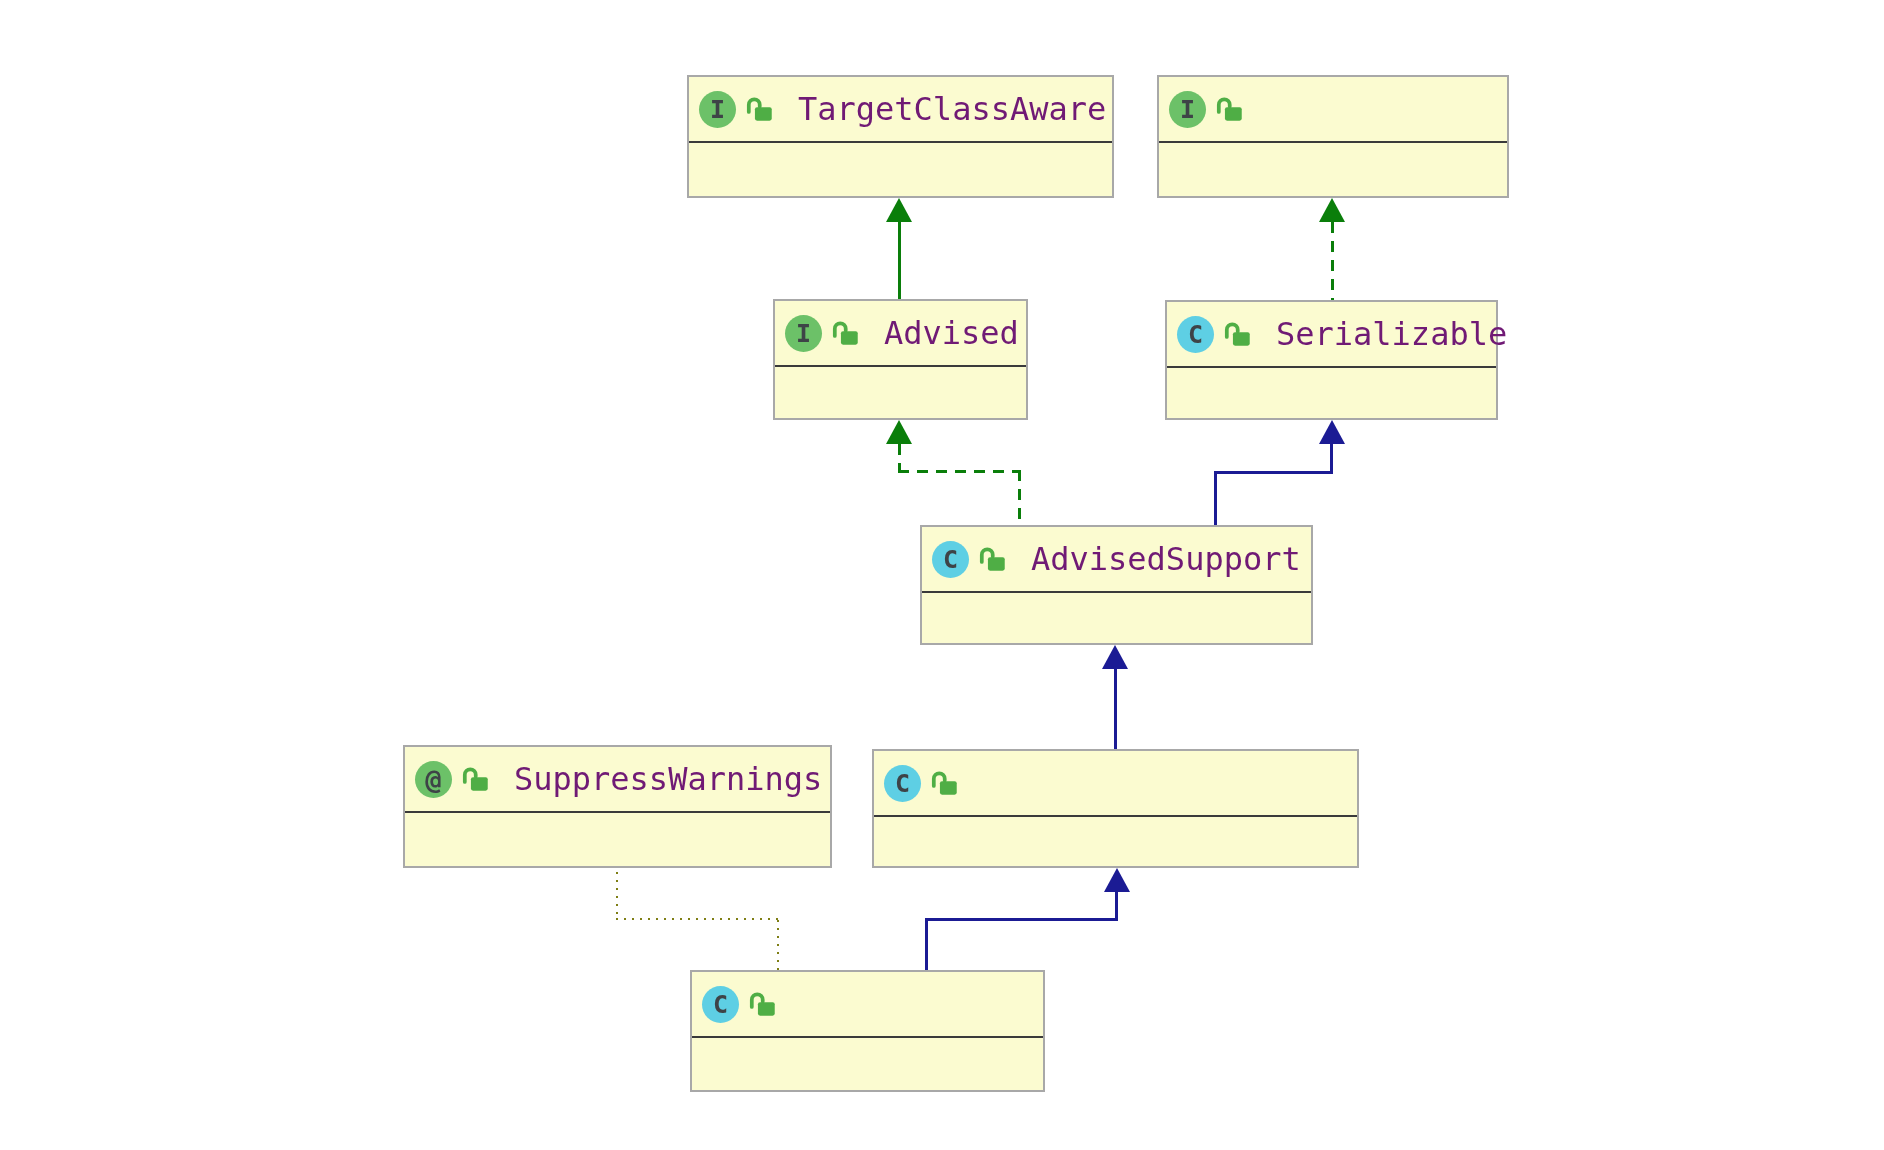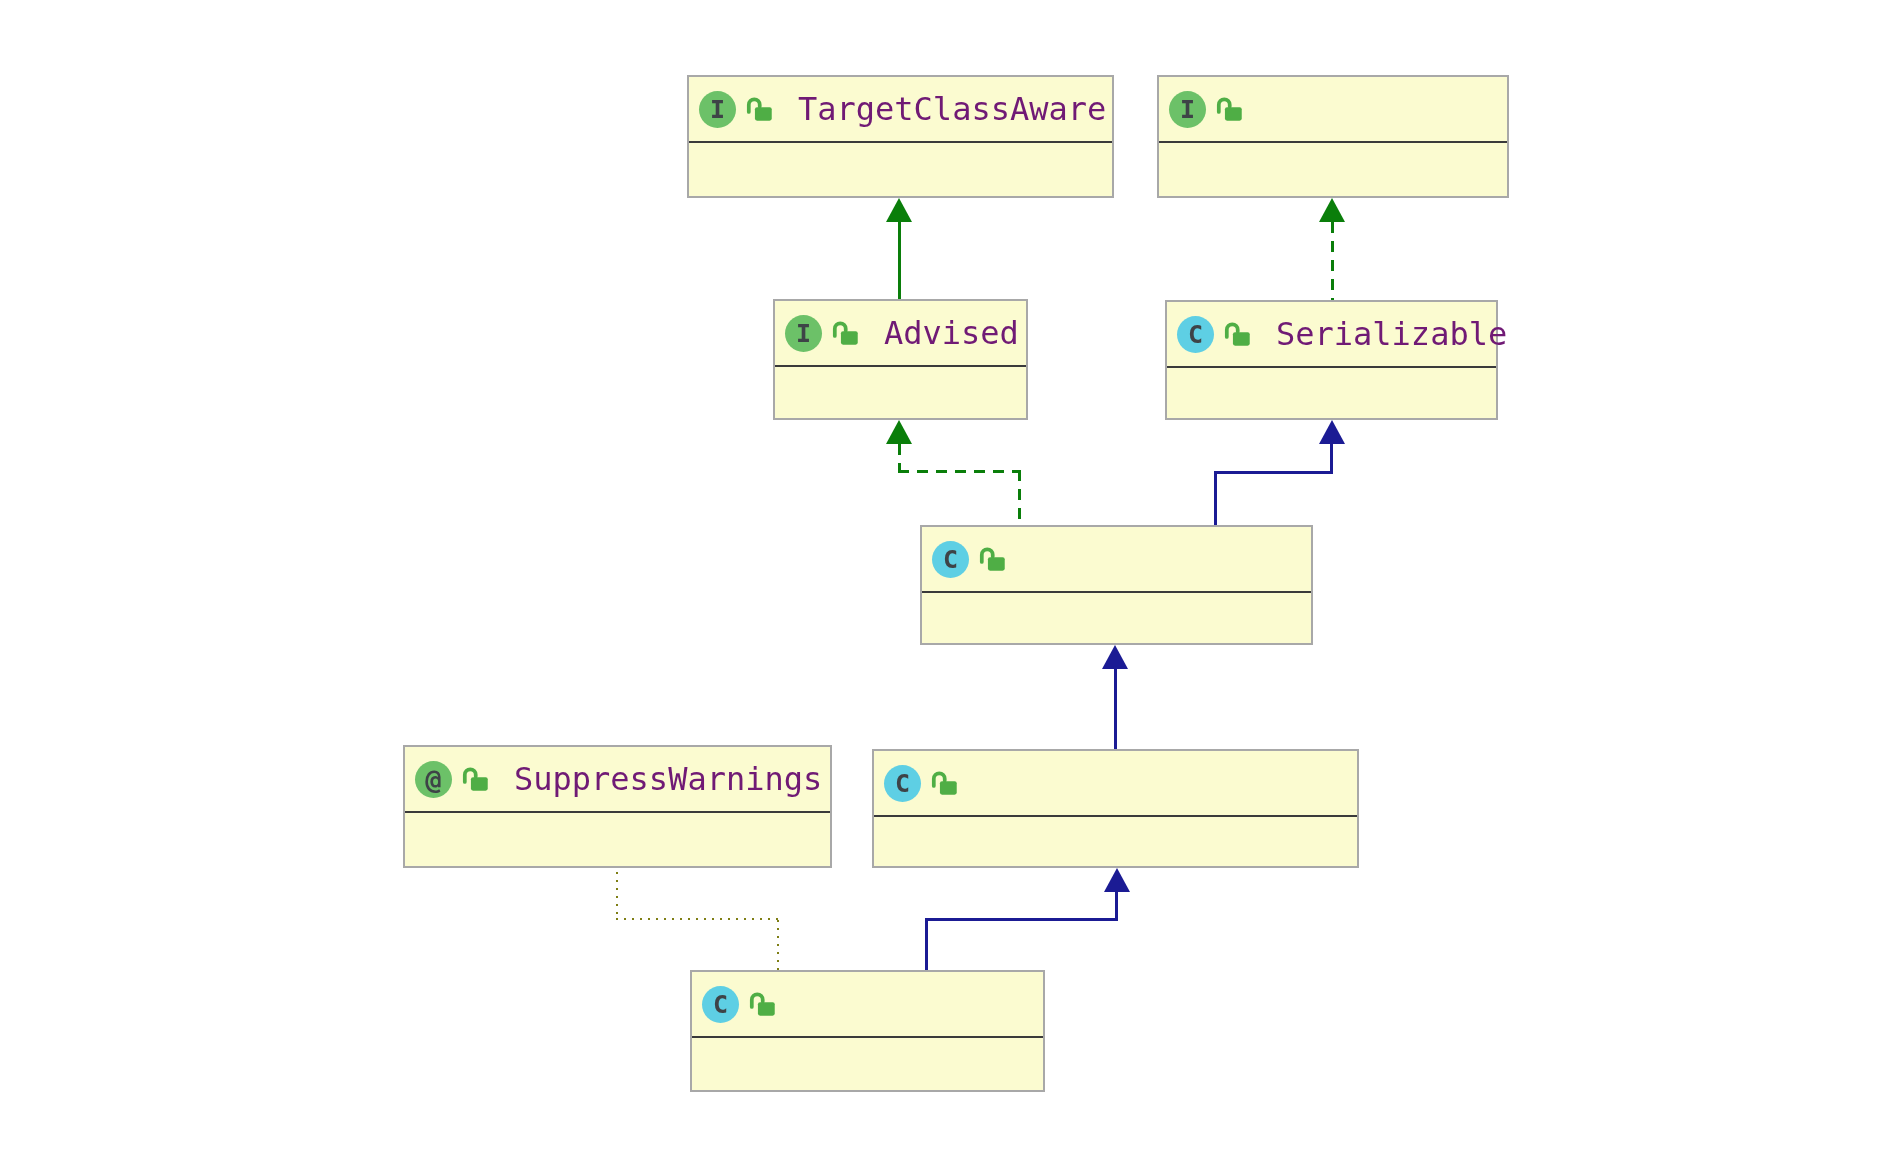--- a/index.html
+++ b/index.html
@@ -146,20 +146,21 @@
 
   <div class="node" style="left:920px;top:525px;width:393px;height:120px;">
     <div class="node-header">
       <span class="badge badge-class">C</span>
       <span class="lock">
         <svg width="32" height="32" viewBox="0 0 24 24">
             <path d="M3.6 14.2 V8.8 a4.1 4.1 0 0 1 8.2 0 v1.4" fill="none" stroke="#4fae45" stroke-width="2.8" stroke-linecap="round"></path>
             <rect x="8.2" y="10.6" width="12.6" height="10.2" rx="1.6" fill="#4fae45"></rect>
           </svg>
       </span>
+      <span class="node-title">AdvisedSupport</span>
     </div>
     <div class="node-body"></div>
   </div>
 
   <div class="node" style="left:403px;top:745px;width:429px;height:123px;">
     <div class="node-header">
       <span class="badge badge-annotation">@</span>
       <span class="lock">
         <svg width="32" height="32" viewBox="0 0 24 24">
             <path d="M3.6 14.2 V8.8 a4.1 4.1 0 0 1 8.2 0 v1.4" fill="none" stroke="#4fae45" stroke-width="2.8" stroke-linecap="round"></path>

